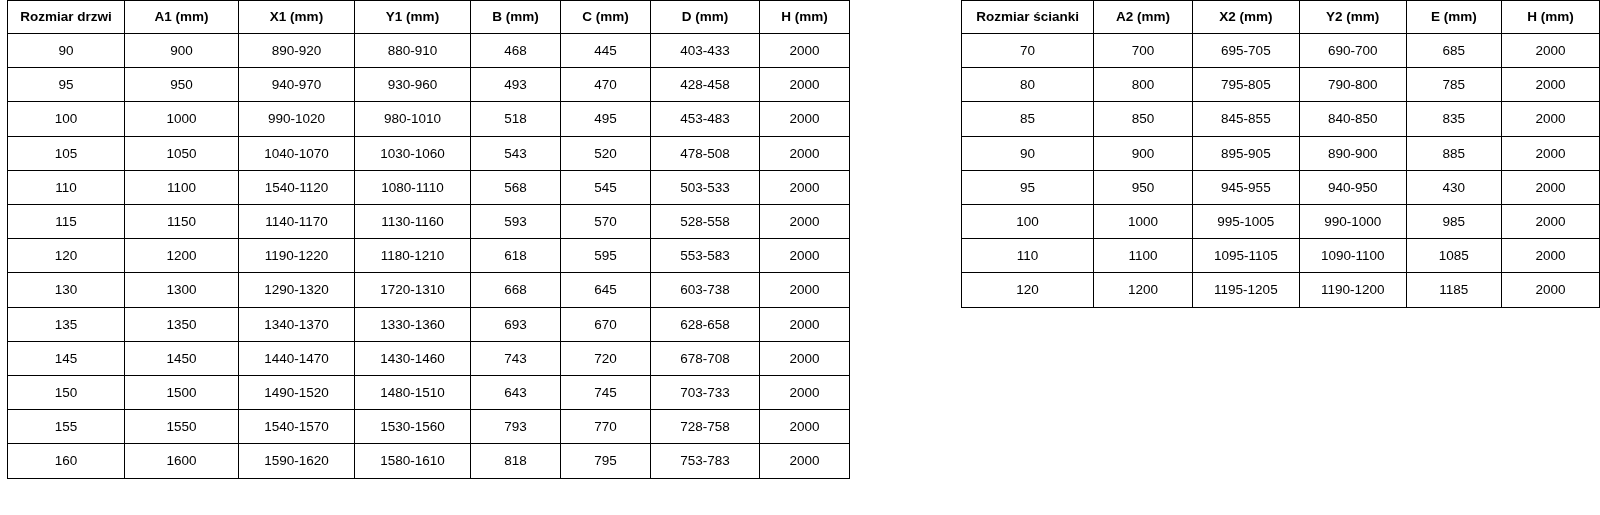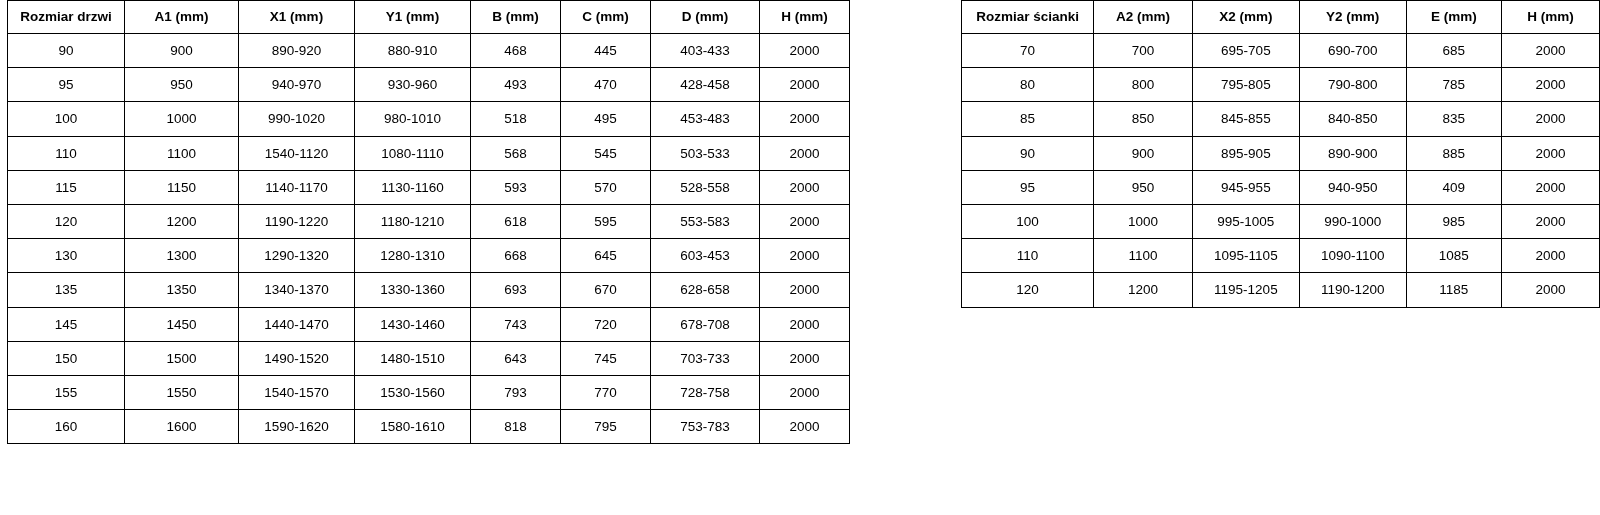--- a/index.html
+++ b/index.html
@@ -124,20 +124,30 @@
           <td>100</td>
           <td>1000</td>
           <td>990-1020</td>
           <td>980-1010</td>
           <td>518</td>
           <td>495</td>
           <td>453-483</td>
           <td>2000</td>
         </tr>
         <tr>
+          <td>105</td>
+          <td>1050</td>
+          <td>1040-1070</td>
+          <td>1030-1060</td>
+          <td>543</td>
+          <td>520</td>
+          <td>478-508</td>
+          <td>2000</td>
+        </tr>
+        <tr>
           <td>110</td>
           <td>1100</td>
           <td>1540-1120</td>
           <td>1080-1110</td>
           <td>568</td>
           <td>545</td>
           <td>503-533</td>
           <td>2000</td>
         </tr>
         <tr>
@@ -157,24 +167,24 @@
           <td>1180-1210</td>
           <td>618</td>
           <td>595</td>
           <td>553-583</td>
           <td>2000</td>
         </tr>
         <tr>
           <td>130</td>
           <td>1300</td>
           <td>1290-1320</td>
-          <td>1280-1310</td>
+          <td>1720-1310</td>
           <td>668</td>
           <td>645</td>
-          <td>603-453</td>
+          <td>603-738</td>
           <td>2000</td>
         </tr>
         <tr>
           <td>135</td>
           <td>1350</td>
           <td>1340-1370</td>
           <td>1330-1360</td>
           <td>693</td>
           <td>670</td>
           <td>628-658</td>
@@ -275,21 +285,21 @@
           <td>895-905</td>
           <td>890-900</td>
           <td>885</td>
           <td>2000</td>
         </tr>
         <tr>
           <td>95</td>
           <td>950</td>
           <td>945-955</td>
           <td>940-950</td>
-          <td>409</td>
+          <td>430</td>
           <td>2000</td>
         </tr>
         <tr>
           <td>100</td>
           <td>1000</td>
           <td>995-1005</td>
           <td>990-1000</td>
           <td>985</td>
           <td>2000</td>
         </tr>

